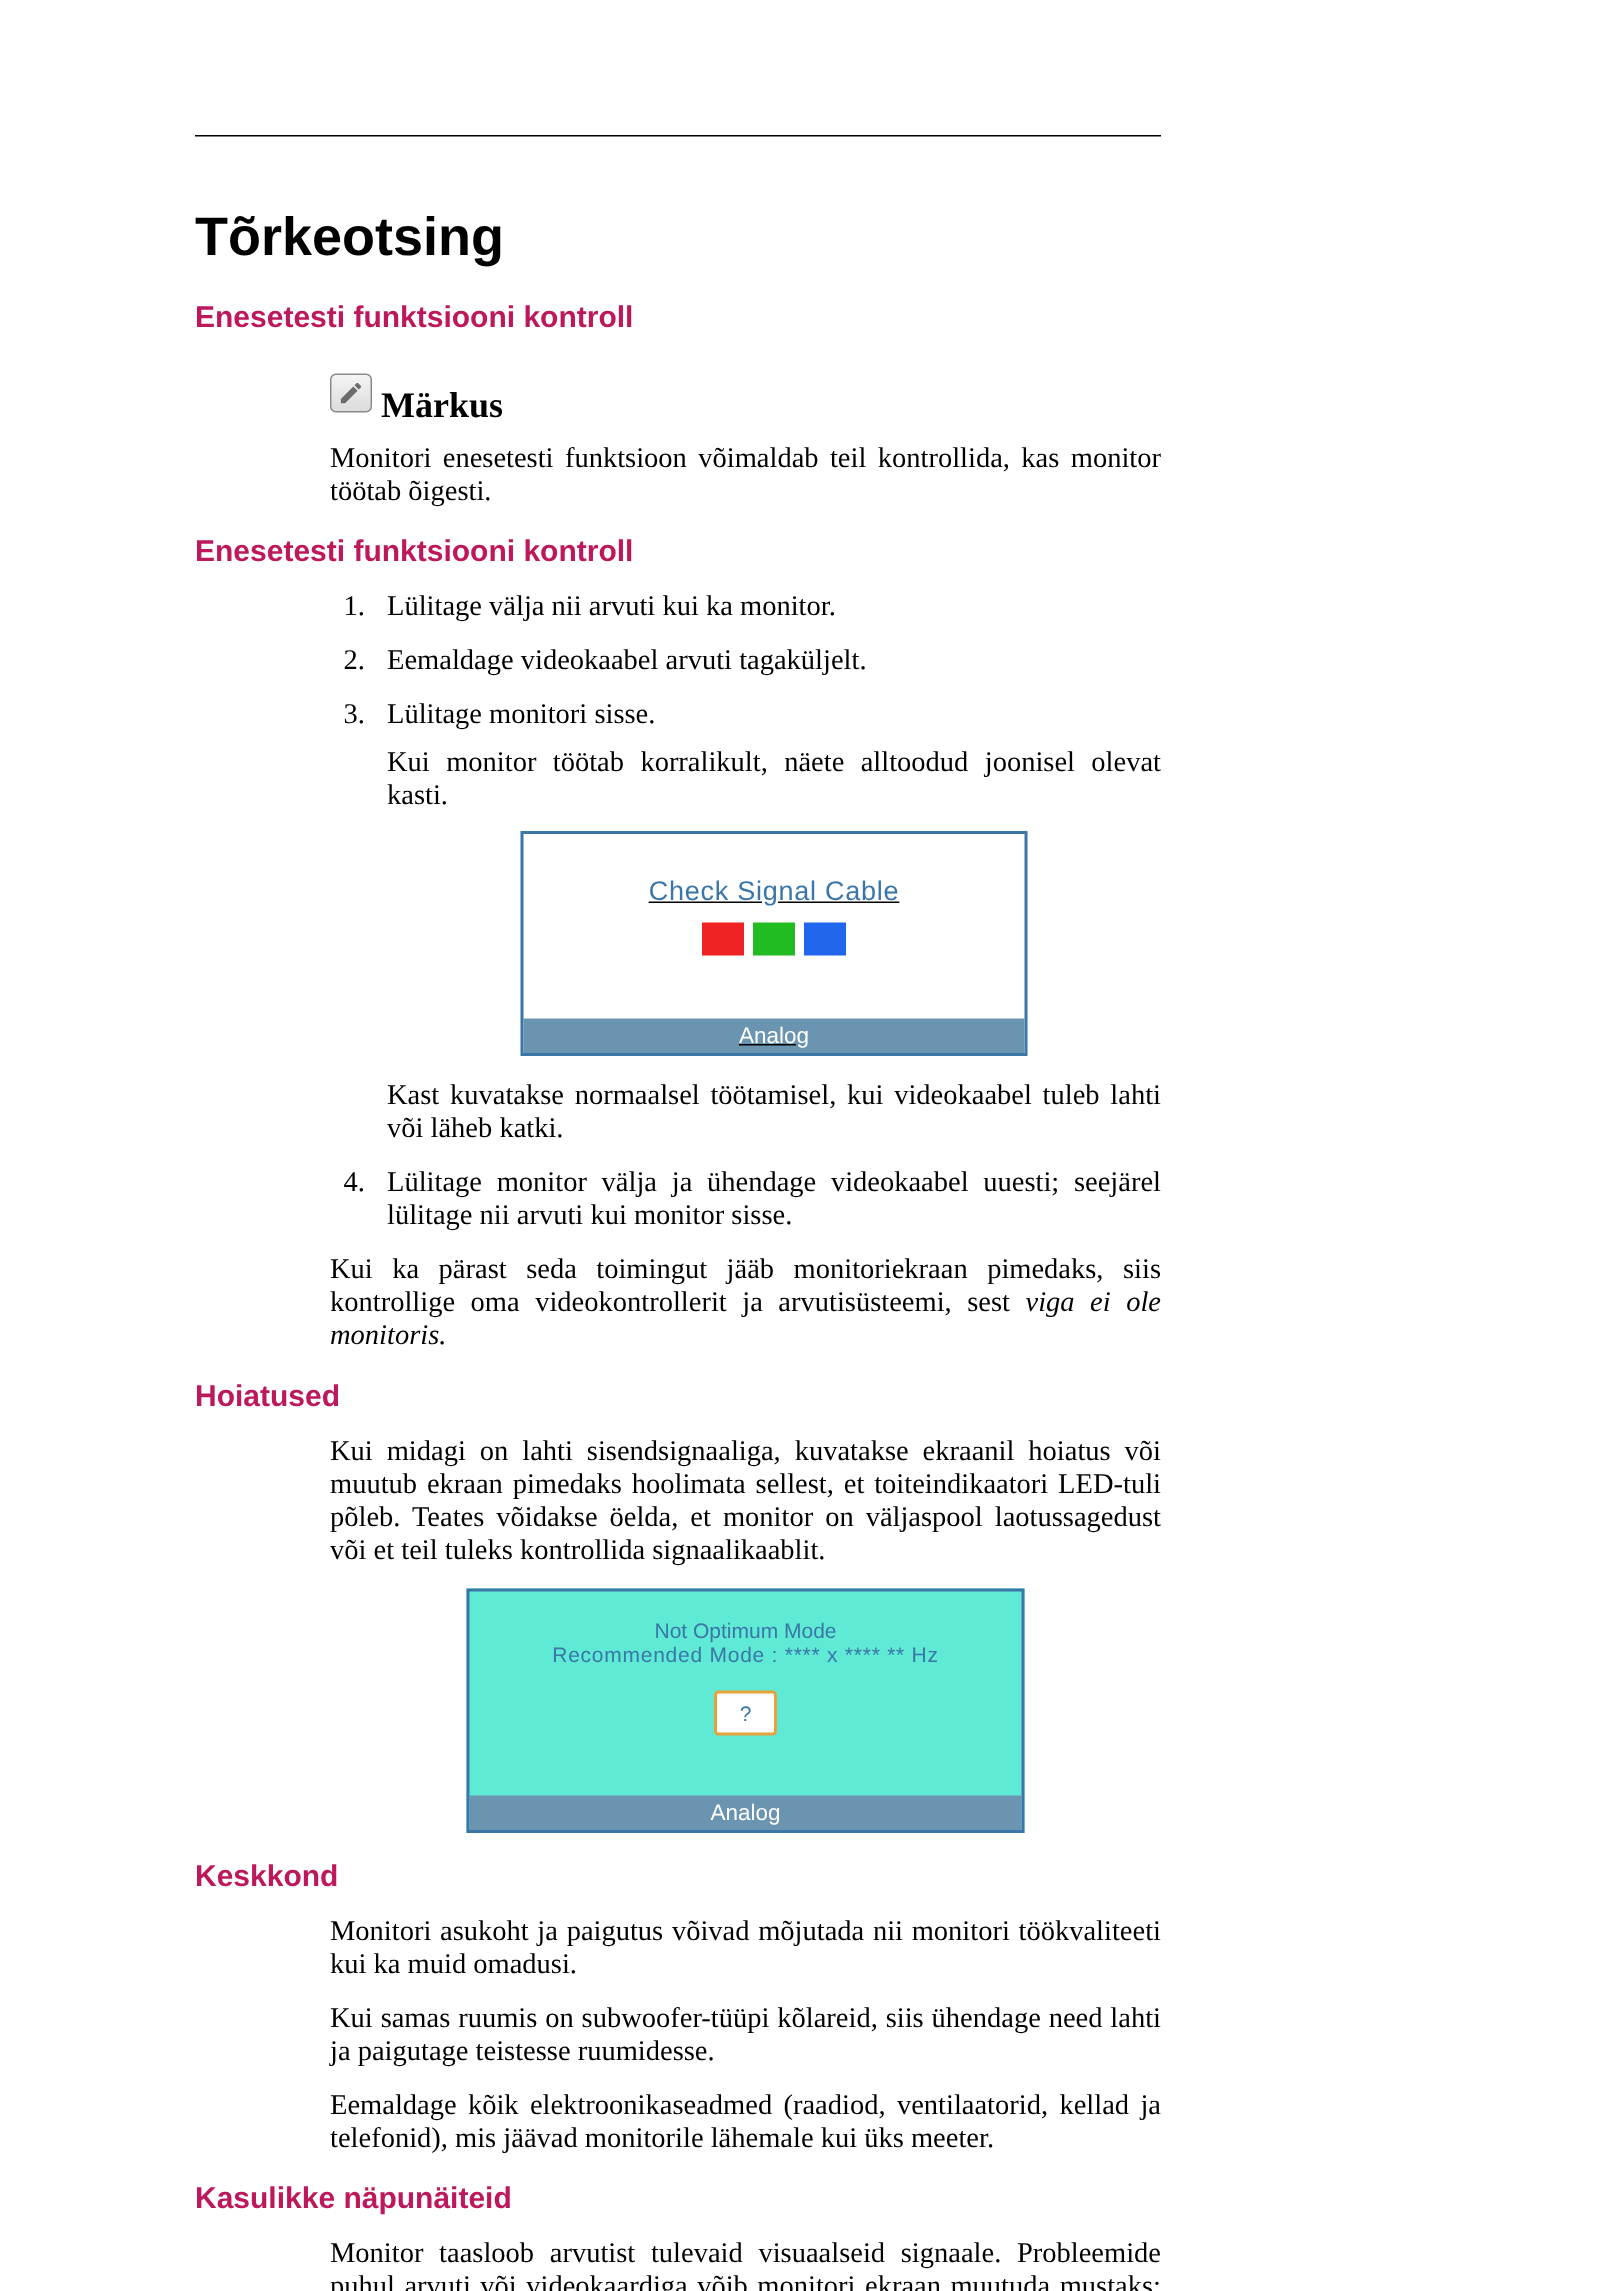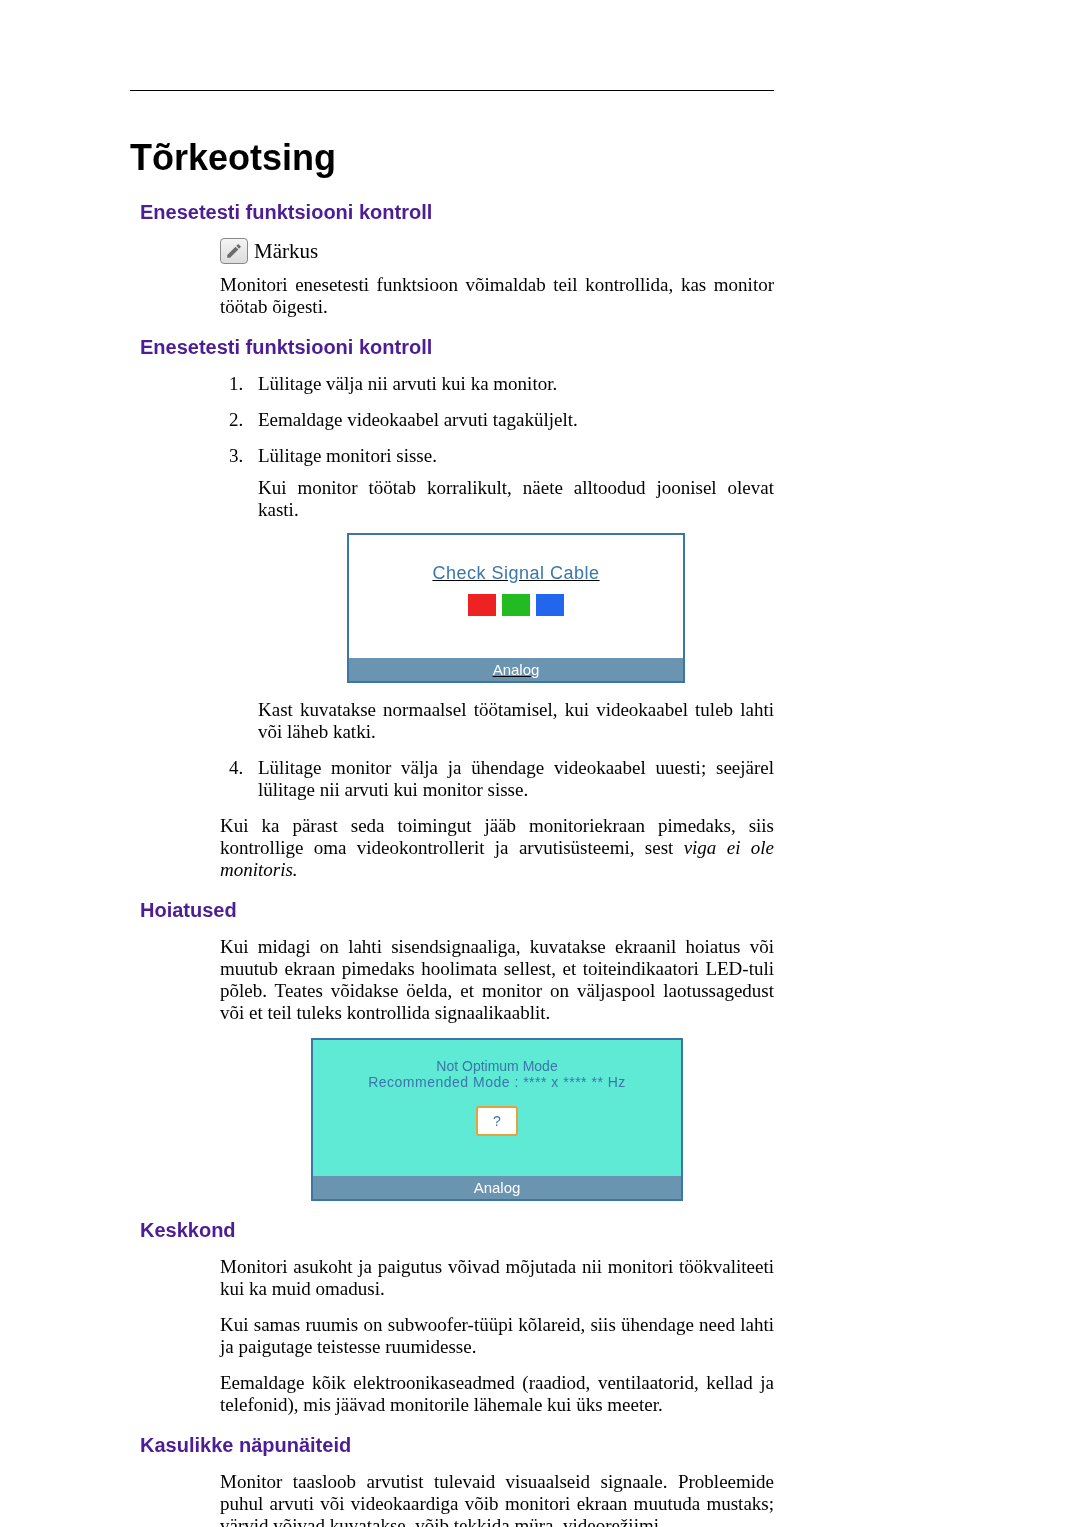--- a/index.html
+++ b/index.html
@@ -24,35 +24,36 @@
   h1.title {
     font-family: Arial, Helvetica, sans-serif;
     font-size: 36px;
     font-weight: bold;
     margin: 0 0 22px 0;
   }
   h2.section {
     font-family: Arial, Helvetica, sans-serif;
     font-size: 20px;
     font-weight: bold;
-    color: #4c1d95;
-    margin: 18px 0 14px 10px;
+    color: #be185d;
+    margin: 18px 0 14px 0;
   }
   .content {
     margin-left: 90px;
   }
   .note-row {
     display: flex;
     align-items: center;
     gap: 6px;
     margin-bottom: 10px;
   }
   .note-label {
-    font-weight: normal;
-    font-size: 21px;
+    font-weight: bold;
+    font-size: 24px;
+    margin-top: 20px;
   }
   .note-icon {
     width: 26px;
     height: 24px;
     border: 1px solid #888;
     border-radius: 4px;
     background: linear-gradient(#f4f4f4, #dcdcdc);
     display: flex;
     align-items: center;
     justify-content: center;

